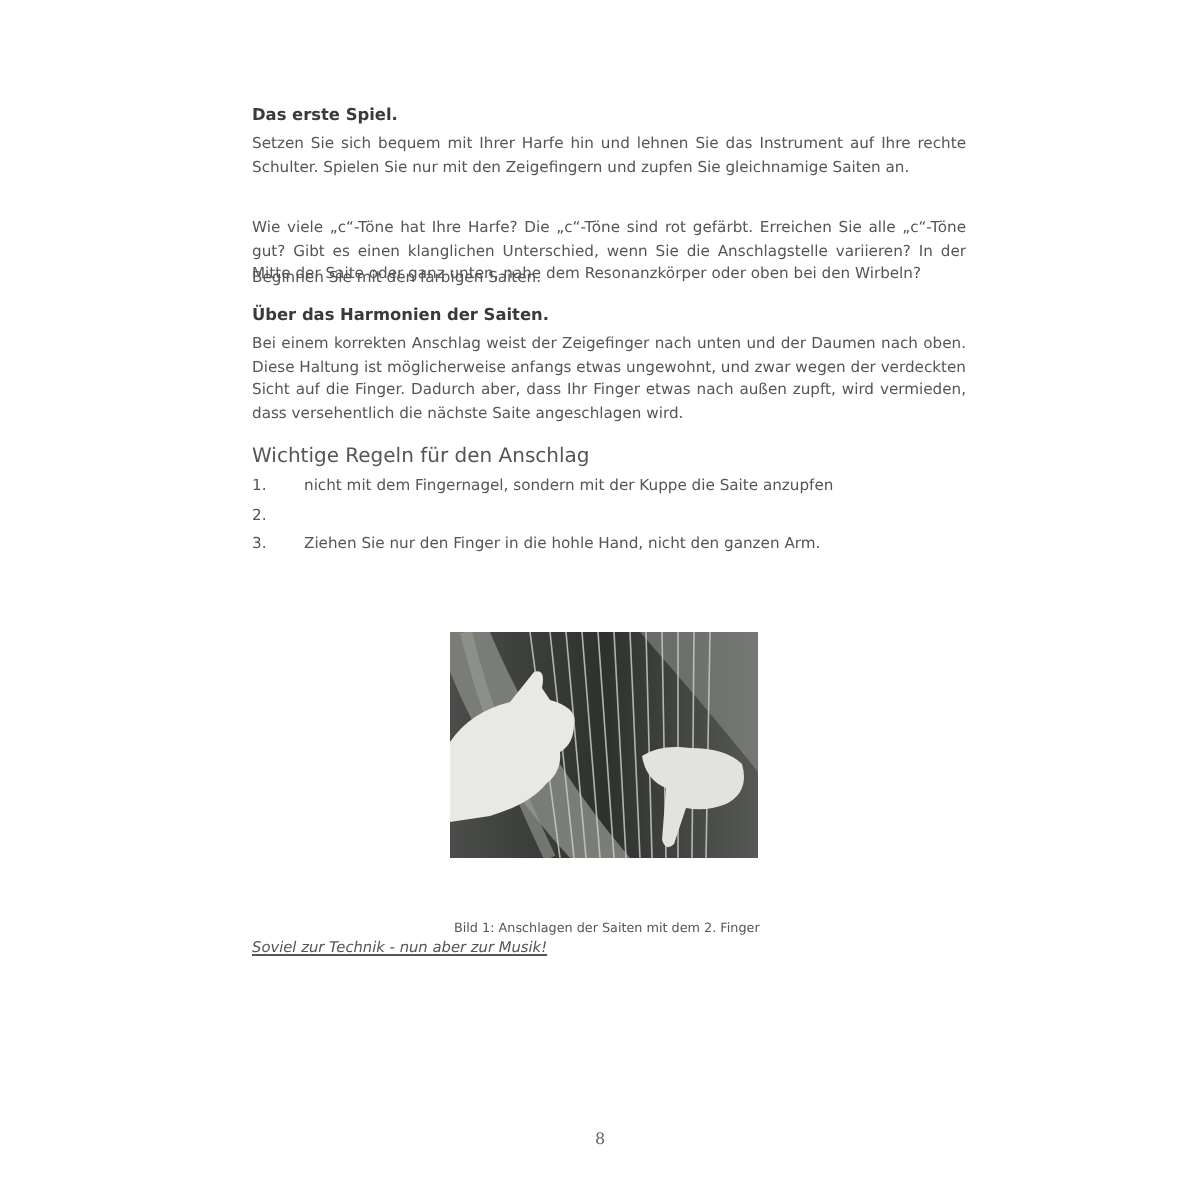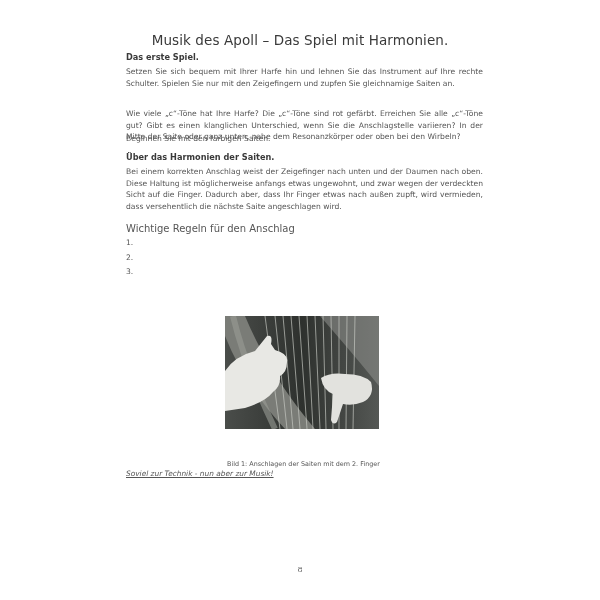--- a/index.html
+++ b/index.html
@@ -31,40 +31,41 @@
     position: absolute; left: 126px; top: 469px; font-size: 7.4px; color: #555;
     text-decoration: underline;
     font-style: italic;
   }
   .pagenum { position: absolute; left: 0; width: 600px; top: 565px; text-align: center; font-family: "DejaVu Serif", serif; font-size: 8px; color: #666; }
 </style>
 </head>
 <body>
 
 <div class="page">
-  <div class="title">Musik des Apoll – Das Spiel mit Harmonien.</div>
 
   <div class="content">
     <div class="h" style="top:52px">Das erste Spiel.</div>
     <div class="p" style="top:66px">Setzen Sie sich bequem mit Ihrer Harfe hin und lehnen Sie das Instrument auf Ihre rechte Schulter. Spielen Sie nur mit den Zeigefingern und zupfen Sie gleichnamige Saiten an.</div>
     <div class="p left" style="top:93px">Beginnen Sie mit den farbigen Saiten.</div>
     <div class="p" style="top:108px">Wie viele „c“-Töne hat Ihre Harfe?  Die „c“-Töne sind rot gefärbt. Erreichen Sie alle „c“-Töne gut? Gibt es einen klanglichen Unterschied, wenn Sie die Anschlagstelle variieren? In der Mitte der Saite oder ganz unten, nahe dem Resonanzkörper oder oben bei den Wirbeln?</div>
 
     <div class="h" style="top:152px">Über das Harmonien der Saiten.</div>
     <div class="p" style="top:166px">Bei einem korrekten Anschlag weist der Zeigefinger nach unten und der Daumen nach oben. Diese Haltung ist möglicherweise anfangs etwas ungewohnt, und zwar wegen der verdeckten Sicht auf die Finger. Dadurch aber, dass Ihr Finger etwas nach außen zupft, wird vermieden, dass versehentlich die nächste Saite angeschlagen wird.</div>
 
     <div class="list-title" style="top:223px">Wichtige Regeln für den Anschlag</div>
     <div class="li" style="top:238px">
       <span class="num">1.</span>
+      <span>nicht mit dem Fingernagel, sondern mit der Kuppe die Saite anzupfen</span>
     </div>
     <div class="li" style="top:253px">
       <span class="num">2.</span>
     </div>
     <div class="li" style="top:267px">
       <span class="num">3.</span>
+      <span>Ziehen Sie nur den Finger in die hohle Hand, nicht den ganzen Arm.</span>
     </div>
   </div>
 
   <div class="photo">
     <svg width="154" height="113" viewBox="0 0 154 113">
       <defs>
         <linearGradient id="bg" x1="0" y1="0" x2="1" y2="0">
           <stop offset="0" stop-color="#4a4d4a"></stop>
           <stop offset="0.5" stop-color="#2e312e"></stop>
           <stop offset="1" stop-color="#555855"></stop>

